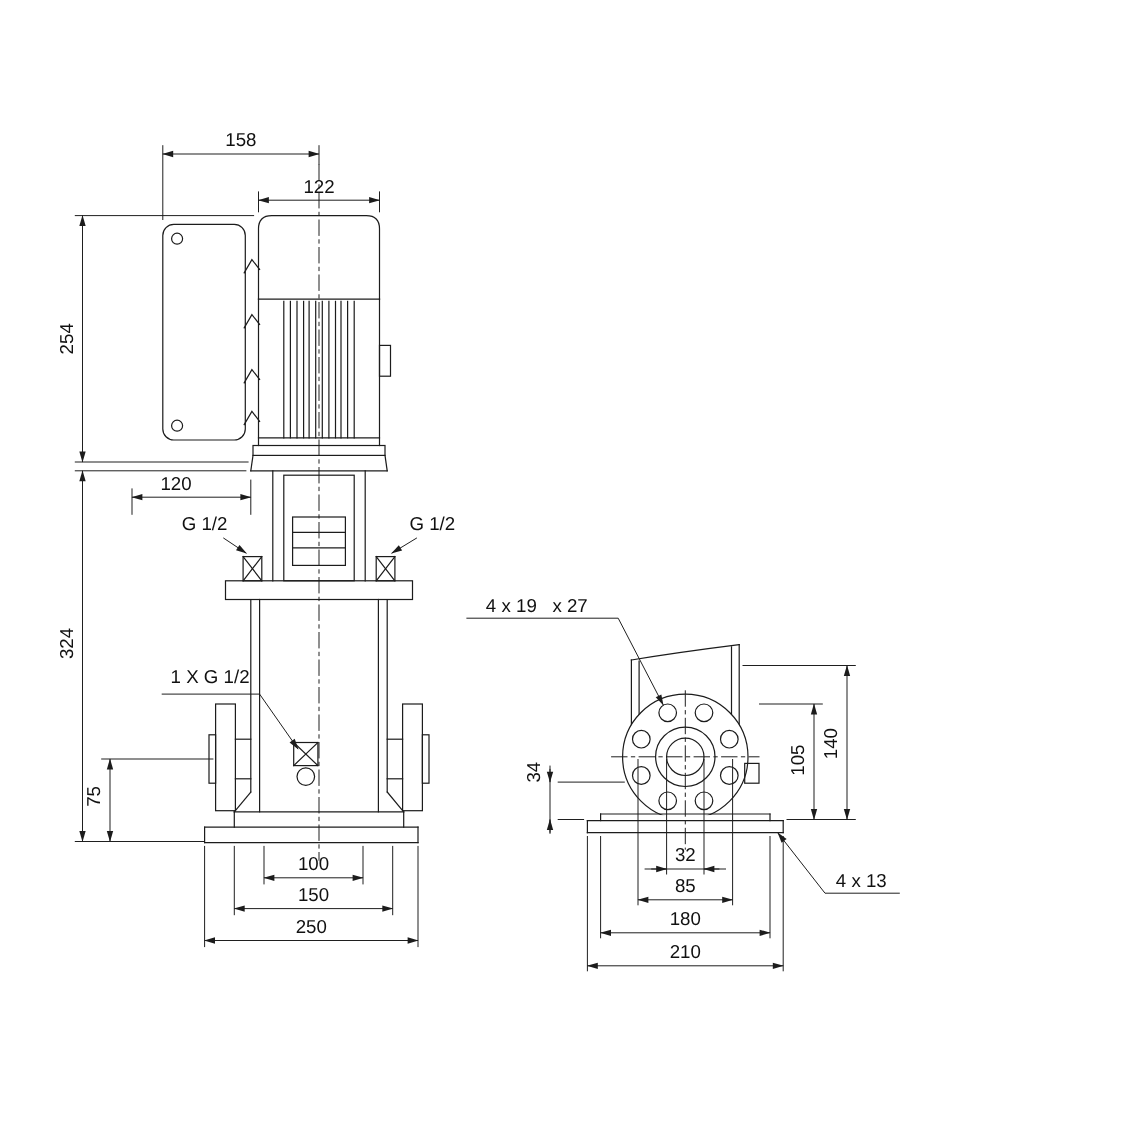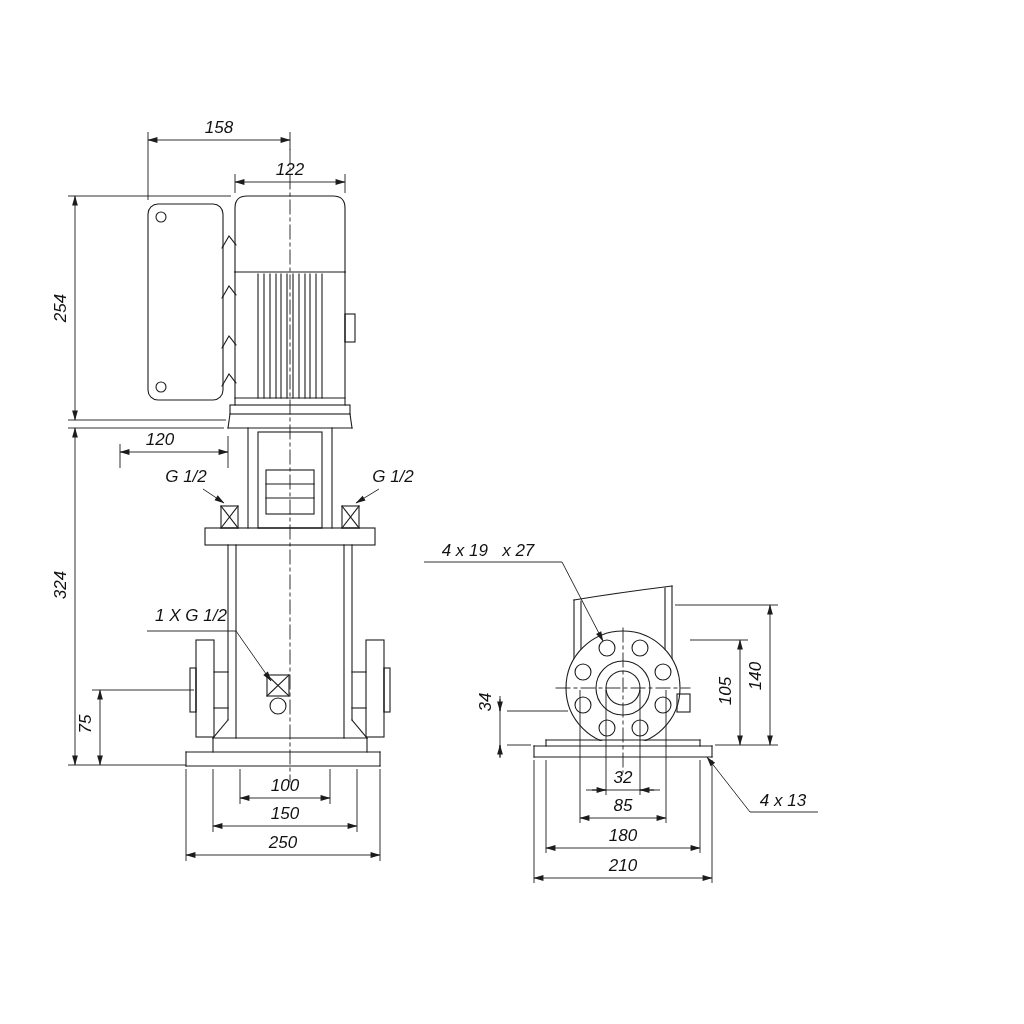--- a/index.html
+++ b/index.html
@@ -1,16 +1,16 @@
 <!DOCTYPE html>
 <html><head>
 <meta charset="utf-8">
 <style>
   html,body { margin:0; padding:0; background:#ffffff; }
-  .sheet { position:relative; width:1024px; height:1024px; background:#ffffff; overflow:hidden;font-style:italic; }
+  .sheet { position:relative; width:1024px; height:1024px; background:#ffffff; overflow:hidden; }
   svg { position:absolute; inset:0; }
   svg text {
     font-family:"Liberation Sans", sans-serif;
     font-size:17px;
     fill:#111111;
     stroke:none;
   }
   .cl { stroke-dasharray:14 4 3 4; stroke-width:0.9; }
 </style>
 </head>

